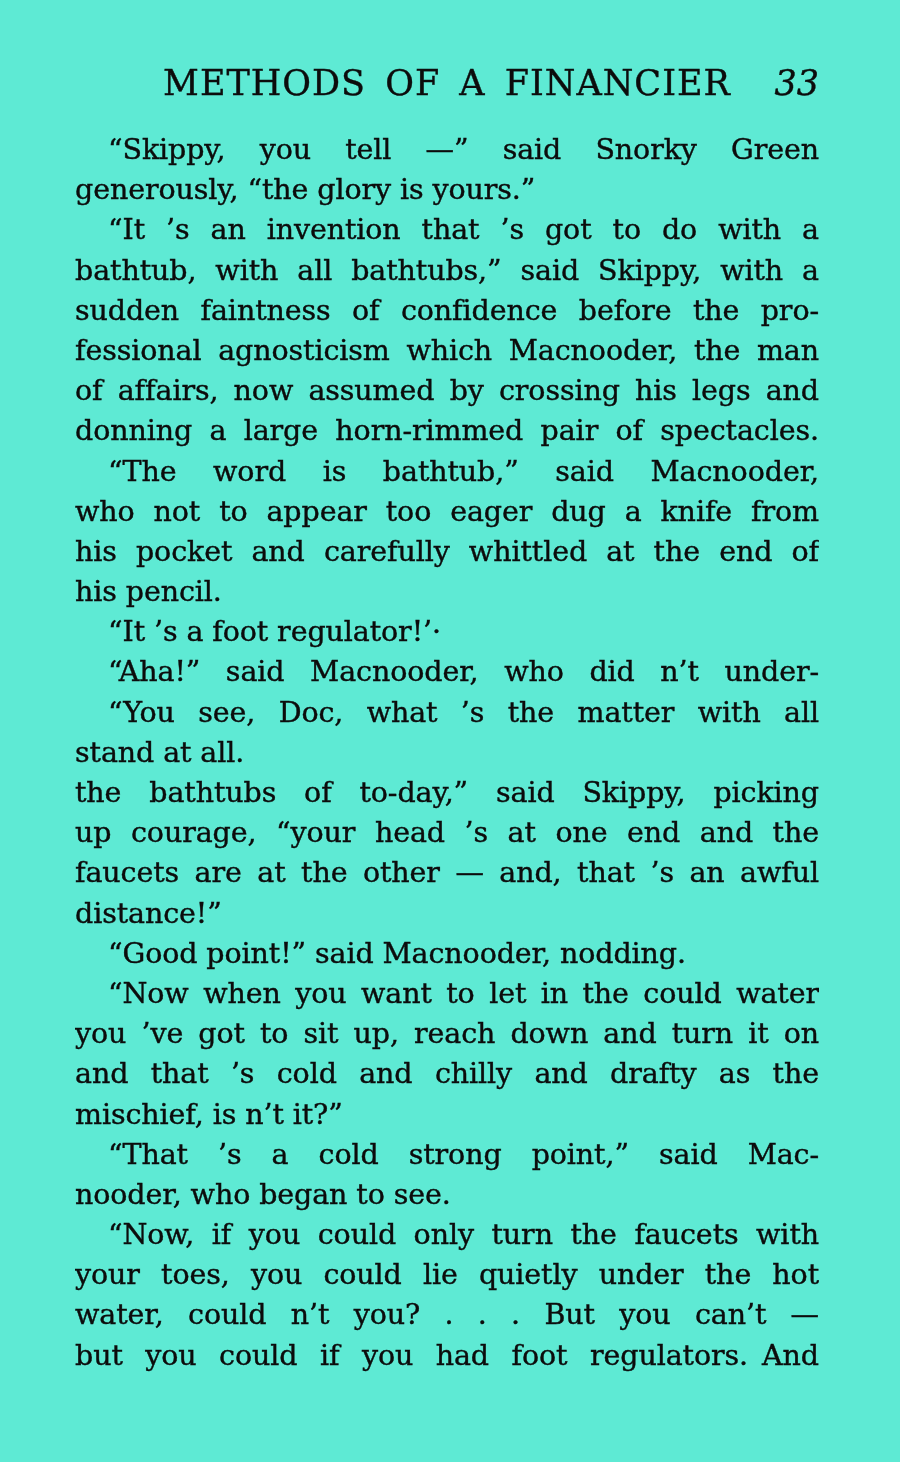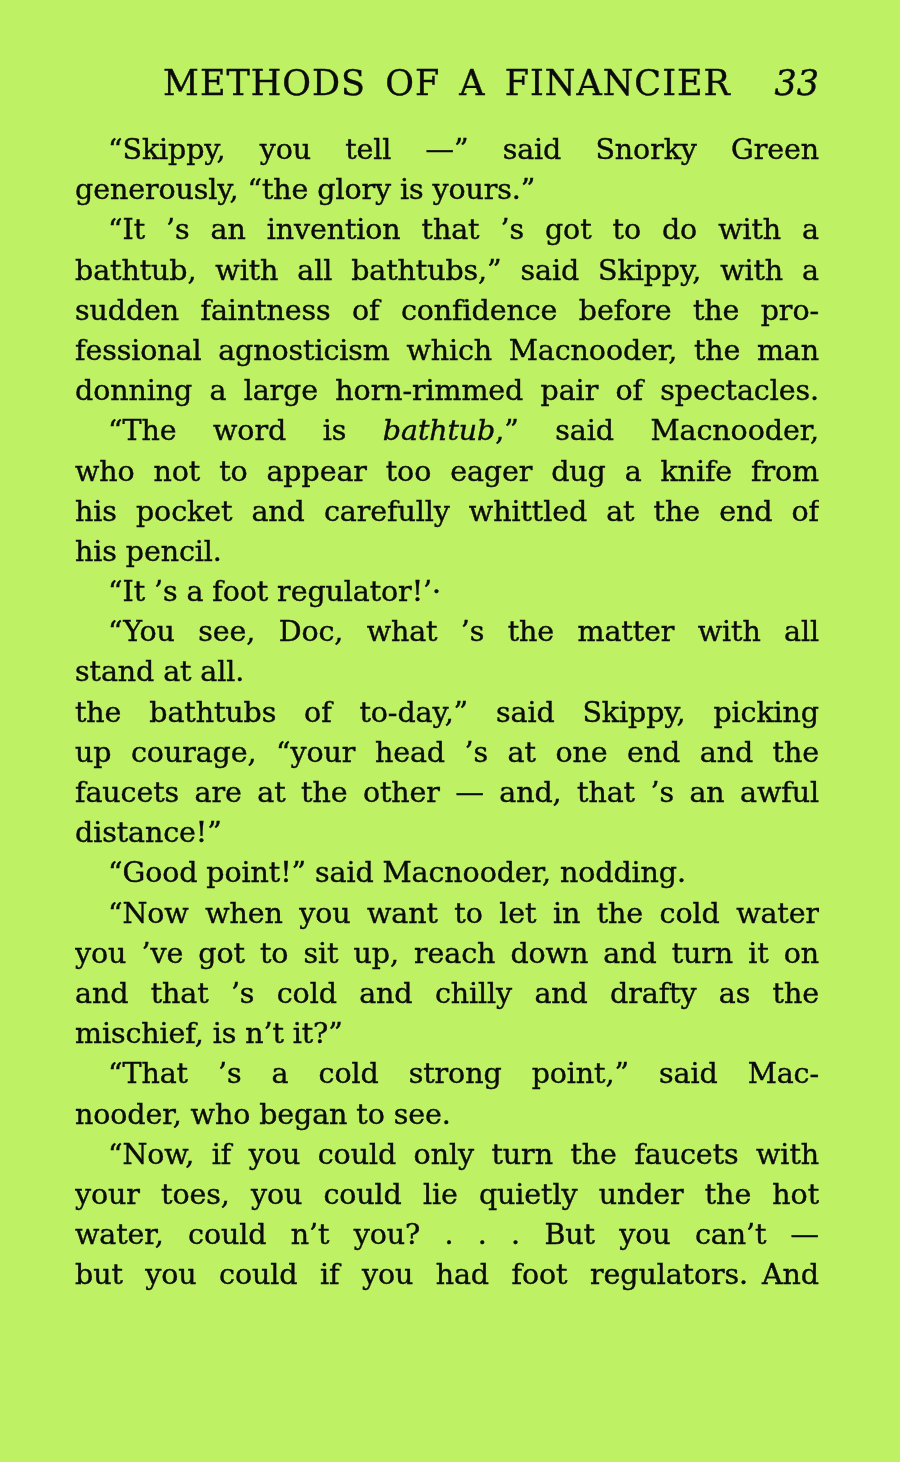--- a/index.html
+++ b/index.html
@@ -4,21 +4,21 @@
 <style>
   html, body {
     margin: 0;
     padding: 0;
     background: #ffffff;
   }
   .page {
     position: relative;
     width: 900px;
     height: 1462px;
-    background: #bef264;
+    background: #5eead4;
     color: #0c0c0c;
     font-family: "DejaVu Serif", serif;
     -webkit-text-stroke: 0.4px #0c0c0c;
     overflow: hidden;
   }
   .running-head {
     position: absolute;
     top: 62px;
     left: 75px;
     width: 744px;
@@ -55,21 +55,20 @@
     overflow: hidden;
     white-space: normal;
   }
   .line.end {
     text-align-last: left;
   }
   .line.first {
     text-indent: 33px;
   }
   .it {
-    font-style: italic;
   }
 </style>
 </head>
 <body>
 
 <div class="page">
 
   <header class="running-head">
     <span class="head-title">METHODS OF A FINANCIER</span>
     <span class="page-number">33</span>
@@ -77,40 +76,42 @@
 
   <main class="text-block">
 
     <div class="line first">“Skippy, you tell —” said Snorky Green</div>
     <div class="line end">generously, “the glory is yours.”</div>
 
     <div class="line first">“It ’s an invention that ’s got to do with a</div>
     <div class="line">bathtub, with all bathtubs,” said Skippy, with a</div>
     <div class="line">sudden faintness of confidence before the pro-</div>
     <div class="line">fessional agnosticism which Macnooder, the man</div>
+    <div class="line">of affairs, now assumed by crossing his legs and</div>
     <div class="line">donning a large horn-rimmed pair of spectacles.</div>
 
     <div class="line first"><span>“The word is </span><span class="it">bathtub</span><span>,” said Macnooder,</span></div>
     <div class="line">who not to appear too eager dug a knife from</div>
     <div class="line">his pocket and carefully whittled at the end of</div>
     <div class="line end">his pencil.</div>
 
     <div class="line first end">“It ’s a foot regulator!’·</div>
 
+    <div class="line first">“Aha!” said Macnooder, who did n’t under-</div>
     <div class="line first">“You see, Doc, what ’s the matter with all</div>
 
     <div class="line end">stand at all.</div>
     <div class="line">the bathtubs of to-day,” said Skippy, picking</div>
     <div class="line">up courage, “your head ’s at one end and the</div>
     <div class="line">faucets are at the other — and, that ’s an awful</div>
     <div class="line end">distance!”</div>
 
     <div class="line first end">“Good point!” said Macnooder, nodding.</div>
 
-    <div class="line first">“Now when you want to let in the cold water</div>
+    <div class="line first">“Now when you want to let in the could water</div>
     <div class="line">you ’ve got to sit up, reach down and turn it on</div>
     <div class="line">and that ’s cold and chilly and drafty as the</div>
     <div class="line end">mischief, is n’t it?”</div>
 
     <div class="line first">“That ’s a cold strong point,” said Mac-</div>
     <div class="line end">nooder, who began to see.</div>
 
     <div class="line first">“Now, if you could only turn the faucets with</div>
     <div class="line">your toes, you could lie quietly under the hot</div>
     <div class="line">water, could n’t you? . . . But you can’t —</div>

